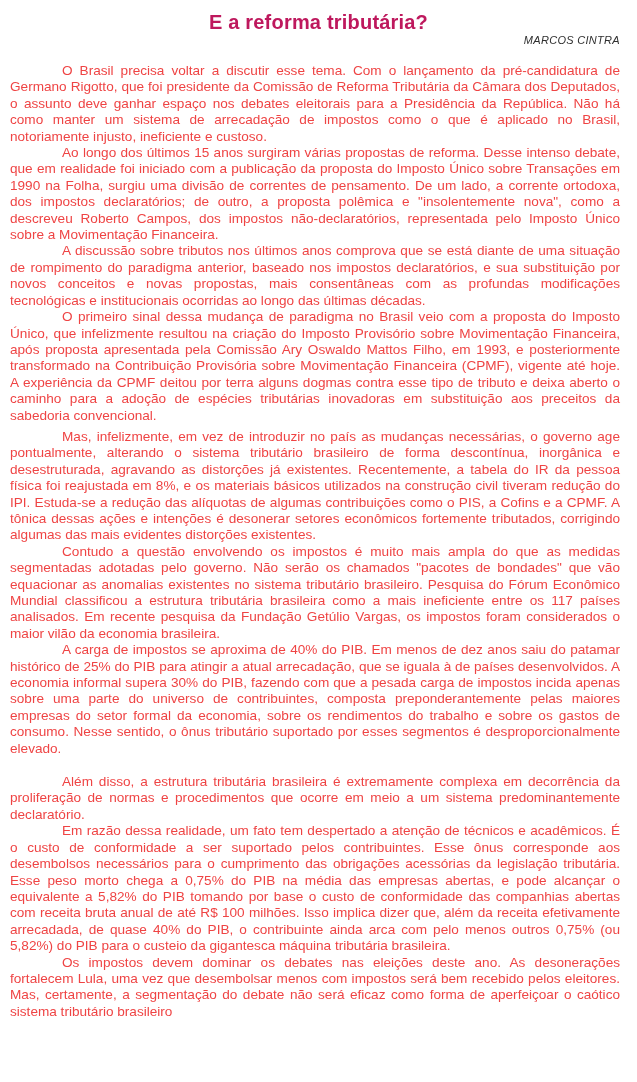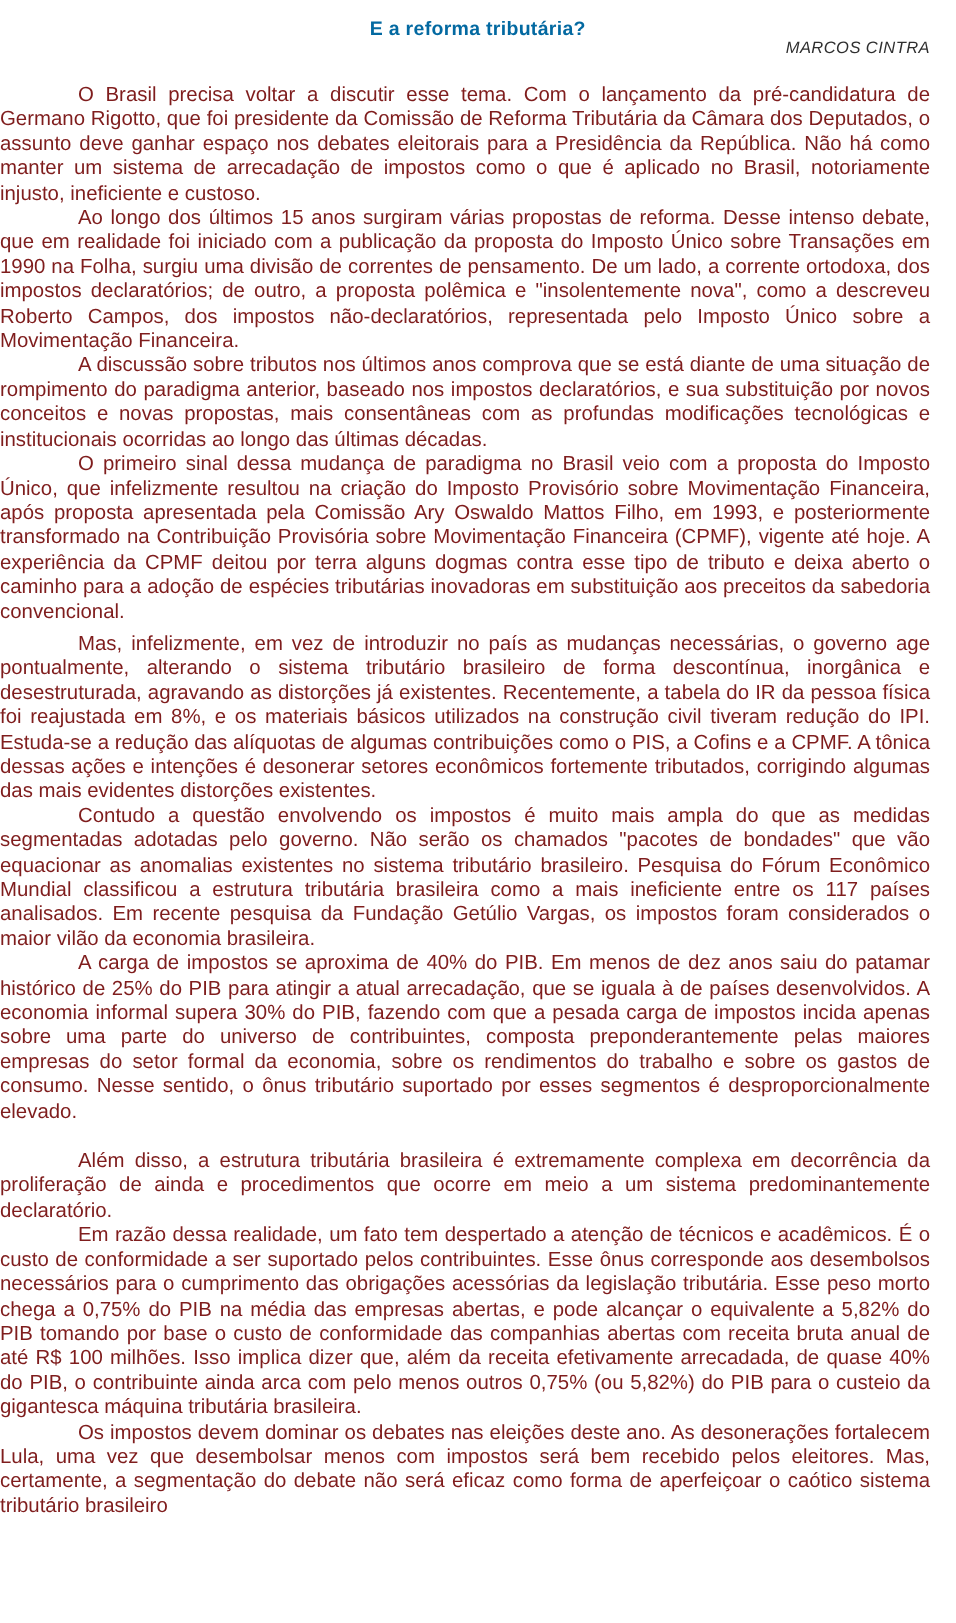--- a/index.html
+++ b/index.html
@@ -13,41 +13,41 @@
     height: 1082px;
     background: #ffffff;
     overflow: hidden;
     font-family: "Liberation Sans", "DejaVu Sans", sans-serif;
     color: #474747;
   }
   .doc-title {
     margin: 0;
     padding-top: 11px;
     text-align: center;
-    font-size: 13px;
+    font-size: 20px;
     font-weight: bold;
-    color: #0369a1;
+    color: #be185d;
     letter-spacing: 0.2px;
   }
   .author {
     padding-right: 17px;
     text-align: right;
     font-style: italic;
     font-size: 11px;
     color: #2f2f2f;
     letter-spacing: 0.3px;
   }
   .content {
     margin-top: 17px;
-    padding-left: 0;
+    padding-left: 10px;
     padding-right: 17px;
     font-size: 13.6px;
     line-height: 16.4px;
     text-align: justify;
-    color: #7f1d1d;
+    color: #ef4444;
   }
   .content p {
     margin: 0;
     text-indent: 52px;
   }
   .content p.gap-small { margin-top: 5px; }
   .content p.gap-line  { margin-top: 17px; }
   .footer {
     position: absolute;
     right: 16px;
@@ -73,19 +73,19 @@
   <div class="author">MARCOS CINTRA</div>
 
   <div class="content">
     <p>O Brasil precisa voltar a discutir esse tema. Com o lançamento da pré-candidatura de Germano Rigotto, que foi presidente da Comissão de Reforma Tributária da Câmara dos Deputados, o assunto deve ganhar espaço nos debates eleitorais para a Presidência da República. Não há como manter um sistema de arrecadação de impostos como o que é aplicado no Brasil, notoriamente injusto, ineficiente e custoso.</p>
     <p>Ao longo dos últimos 15 anos surgiram várias propostas de reforma. Desse intenso debate, que em realidade foi iniciado com a publicação da proposta do Imposto Único sobre Transações em 1990 na Folha, surgiu uma divisão de correntes de pensamento. De um lado, a corrente ortodoxa, dos impostos declaratórios; de outro, a proposta polêmica e "insolentemente nova", como a descreveu Roberto Campos, dos impostos não-declaratórios, representada pelo Imposto Único sobre a Movimentação Financeira.</p>
     <p>A discussão sobre tributos nos últimos anos comprova que se está diante de uma situação de rompimento do paradigma anterior, baseado nos impostos declaratórios, e sua substituição por novos conceitos e novas propostas, mais consentâneas com as profundas modificações tecnológicas e institucionais ocorridas ao longo das últimas décadas.</p>
     <p>O primeiro sinal dessa mudança de paradigma no Brasil veio com a proposta do Imposto Único, que infelizmente resultou na criação do Imposto Provisório sobre Movimentação Financeira, após proposta apresentada pela Comissão Ary Oswaldo Mattos Filho, em 1993, e posteriormente transformado na Contribuição Provisória sobre Movimentação Financeira (CPMF), vigente até hoje. A experiência da CPMF deitou por terra alguns dogmas contra esse tipo de tributo e deixa aberto o caminho para a adoção de espécies tributárias inovadoras em substituição aos preceitos da sabedoria convencional.</p>
     <p class="gap-small">Mas, infelizmente, em vez de introduzir no país as mudanças necessárias, o governo age pontualmente, alterando o sistema tributário brasileiro de forma descontínua, inorgânica e desestruturada, agravando as distorções já existentes. Recentemente, a tabela do IR da pessoa física foi reajustada em 8%, e os materiais básicos utilizados na construção civil tiveram redução do IPI. Estuda-se a redução das alíquotas de algumas contribuições como o PIS, a Cofins e a CPMF. A tônica dessas ações e intenções é desonerar setores econômicos fortemente tributados, corrigindo algumas das mais evidentes distorções existentes.</p>
     <p>Contudo a questão envolvendo os impostos é muito mais ampla do que as medidas segmentadas adotadas pelo governo. Não serão os chamados "pacotes de bondades" que vão equacionar as anomalias existentes no sistema tributário brasileiro. Pesquisa do Fórum Econômico Mundial classificou a estrutura tributária brasileira como a mais ineficiente entre os 117 países analisados. Em recente pesquisa da Fundação Getúlio Vargas, os impostos foram considerados o maior vilão da economia brasileira.</p>
     <p>A carga de impostos se aproxima de 40% do PIB. Em menos de dez anos saiu do patamar histórico de 25% do PIB para atingir a atual arrecadação, que se iguala à de países desenvolvidos. A economia informal supera 30% do PIB, fazendo com que a pesada carga de impostos incida apenas sobre uma parte do universo de contribuintes, composta preponderantemente pelas maiores empresas do setor formal da economia, sobre os rendimentos do trabalho e sobre os gastos de consumo. Nesse sentido, o ônus tributário suportado por esses segmentos é desproporcionalmente elevado.</p>
-    <p class="gap-line">Além disso, a estrutura tributária brasileira é extremamente complexa em decorrência da proliferação de ainda e procedimentos que ocorre em meio a um sistema predominantemente declaratório.</p>
+    <p class="gap-line">Além disso, a estrutura tributária brasileira é extremamente complexa em decorrência da proliferação de normas e procedimentos que ocorre em meio a um sistema predominantemente declaratório.</p>
     <p>Em razão dessa realidade, um fato tem despertado a atenção de técnicos e acadêmicos. É o custo de conformidade a ser suportado pelos contribuintes. Esse ônus corresponde aos desembolsos necessários para o cumprimento das obrigações acessórias da legislação tributária. Esse peso morto chega a 0,75% do PIB na média das empresas abertas, e pode alcançar o equivalente a 5,82% do PIB tomando por base o custo de conformidade das companhias abertas com receita bruta anual de até R$ 100 milhões. Isso implica dizer que, além da receita efetivamente arrecadada, de quase 40% do PIB, o contribuinte ainda arca com pelo menos outros 0,75% (ou 5,82%) do PIB para o custeio da gigantesca máquina tributária brasileira.</p>
     <p>Os impostos devem dominar os debates nas eleições deste ano. As desonerações fortalecem Lula, uma vez que desembolsar menos com impostos será bem recebido pelos eleitores. Mas, certamente, a segmentação do debate não será eficaz como forma de aperfeiçoar o caótico sistema tributário brasileiro</p>
   </div>
 
 
 </div>
 
 </body></html>

